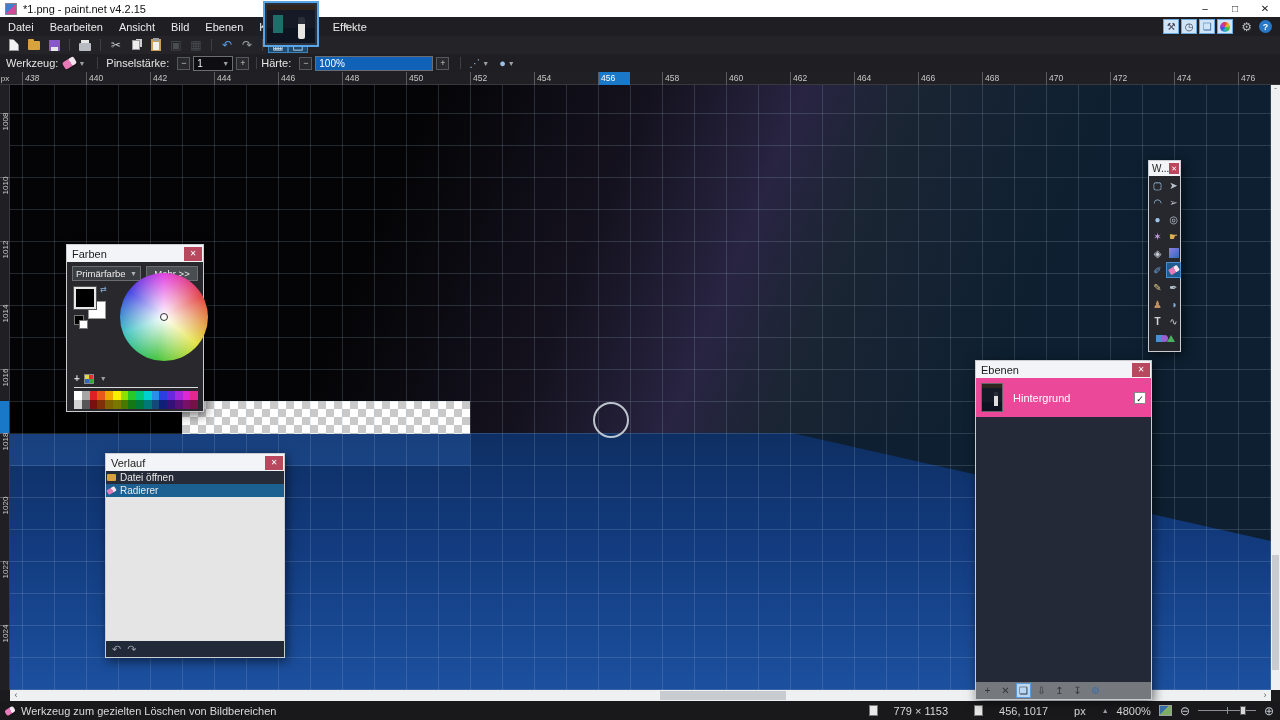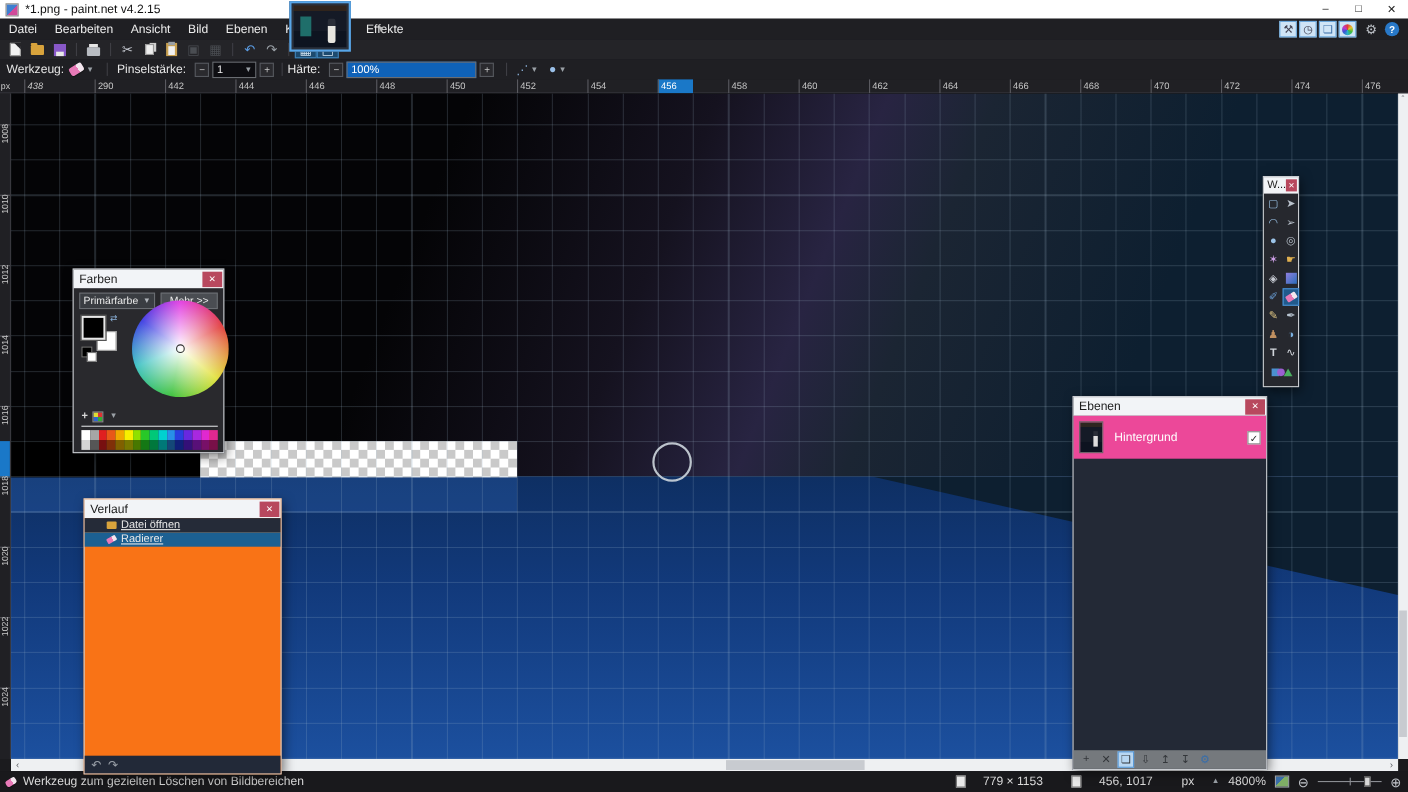--- a/index.html
+++ b/index.html
@@ -132,22 +132,22 @@
   #wheel-cursor { position:absolute; left:40px; top:40px; width:8px; height:8px; border:1.5px solid #333; border-radius:50%; background:transparent; }
   #colors-bottom { position:absolute; left:7px; top:128px; width:124px; display:flex; align-items:center; gap:4px; }
   #add-color { color:#d8d8d8; font-size:10px; font-weight:bold; }
   .mini-pal { width:10px; height:10px; background:conic-gradient(#d33 25%, #3a3 0 50%, #36c 0 75%, #dd3 0); border:1px solid #888; }
   #colors-sep { position:absolute; left:7px; top:142px; width:124px; height:1px; background:#d8dadd; }
   #palette { position:absolute; left:7px; top:146px; width:124px; }
   .pal-row { display:flex; }
   .pal-sw { width:7.75px; height:9px; }
 
   
-  #win-history { left:76px; top:453px; width:180px; height:251px; background:#f97316; }
-  .hist-item { height:13px; display:flex; align-items:center; gap:4px; padding-left:20px; font-size:10px; color:#e8e8e8; background:#252b38;text-decoration:underline; }
+  #win-history { left:105px; top:453px; width:180px; height:205px; background:#e5e5e5; }
+  .hist-item { height:13px; display:flex; align-items:center; gap:4px; padding-left:1px; font-size:10px; color:#e8e8e8; background:#252b38; }
   .hist-item.selected { background:#1c6092; }
   .hi-folder { width:9px; height:7px; background:#d8a33c; border-radius:1px; }
   .hi-eraser { width:9px; height:5px; border-radius:1px; transform:rotate(-30deg); background:linear-gradient(to right,#e87ab8 60%,#f3e6ee 60%); }
   #hist-footer { position:absolute; left:0; bottom:0; width:100%; height:16px; background:#222938; color:#9aa0a8; font-size:11px; display:flex; align-items:center; gap:6px; padding-left:6px; }
 
   
   #win-layers { left:975px; top:360px; width:177px; height:340px; background:#232936; }
   .layer-row { height:39px; display:flex; align-items:center; background:#ec4899; padding:0 5px; gap:10px; }
   .layer-thumb { width:22px; height:29px; background:linear-gradient(to bottom,#2e2620 0 4px,#141a26 4px 65%,#0d1320 65%); border:1px solid #666; position:relative; }
   .layer-thumb::after { content:""; position:absolute; right:4px; top:8px; width:4px; height:14px; background:linear-gradient(to bottom,#2a2e38 30%,#ddd 30%); }
@@ -285,21 +285,21 @@
   </div>
 
   <div id="hruler">
     <div id="ruler-corner">px</div>
     <div id="hruler-ticks">
         <div id="hruler-hl" style="left: 588px; width: 32px;"></div>
         <div class="htick" style="left: 12px; width: 64px; font-style: italic;">
           <span>438</span>
         </div>
         <div class="htick" style="left: 76px; width: 64px;">
-          <span>290</span>
+          <span>440</span>
         </div>
         <div class="htick" style="left: 140px; width: 64px;">
           <span>442</span>
         </div>
         <div class="htick" style="left: 204px; width: 64px;">
           <span>444</span>
         </div>
         <div class="htick" style="left: 268px; width: 64px;">
           <span>446</span>
         </div>

